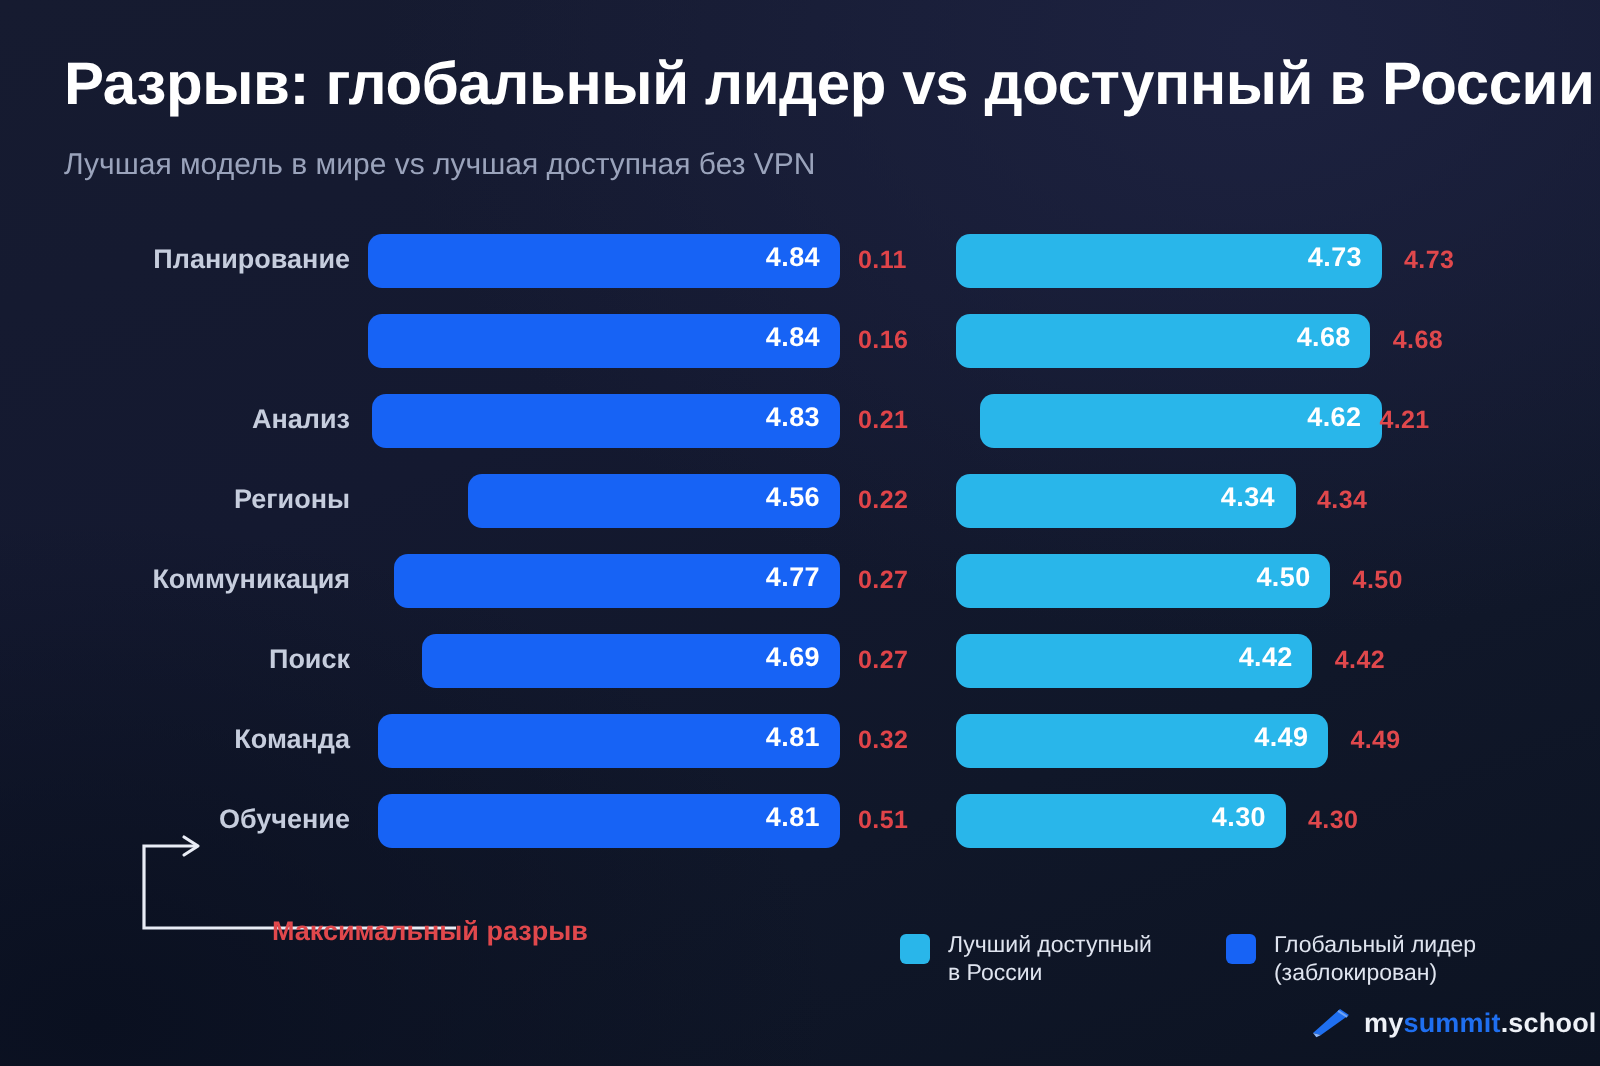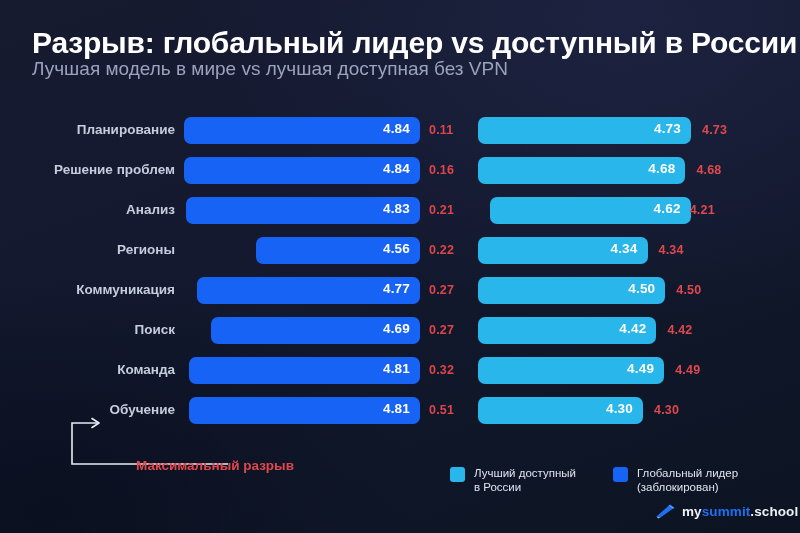--- a/index.html
+++ b/index.html
@@ -29,22 +29,22 @@
     top: 26px;
     font-size: 30px;
     font-weight: bold;
     color: #ffffff;
     letter-spacing: -0.2px;
     white-space: nowrap;
   }
   .subtitle {
     position: absolute;
     left: 32px;
-    top: 58px;
-    font-size: 19px;
+    top: 74px;
+    font-size: 15px;
     color: #9aa3bb;
     white-space: nowrap;
   }
 
   
   #rows {
     position: absolute;
     left: 0;
     top: 113px;
     width: 800px;
@@ -191,21 +191,20 @@
         <div class="bar-left" style="width: 236px;">
           <span class="bar-val">4.84</span>
         </div>
         <div class="gap-val">0.11</div>
         <div class="bar-right" style="width: 213px;">
           <span class="bar-val">4.73</span>
         </div>
         <div class="trail-val" style="left: 702px;">4.73</div>
       </div>
       <div class="row">
-        <div class="cat-label">Решение проблем</div>
         <div class="bar-left" style="width: 236px;">
           <span class="bar-val">4.84</span>
         </div>
         <div class="gap-val">0.16</div>
         <div class="bar-right" style="width: 207.4px;">
           <span class="bar-val">4.68</span>
         </div>
         <div class="trail-val" style="left: 696.4px;">4.68</div>
       </div>
       <div class="row">
@@ -214,21 +213,21 @@
           <span class="bar-val">4.83</span>
         </div>
         <div class="gap-val">0.21</div>
         <div class="bar-right" style="width: 200.7px; margin-left: 12px;">
           <span class="bar-val">4.62</span>
         </div>
         <div class="trail-val" style="left: 689.7px;">4.21</div>
       </div>
       <div class="row">
         <div class="cat-label">Регионы</div>
-        <div class="bar-left" style="width: 164px;">
+        <div class="bar-left" style="width: 186px;">
           <span class="bar-val">4.56</span>
         </div>
         <div class="gap-val">0.22</div>
         <div class="bar-right" style="width: 169.5px;">
           <span class="bar-val">4.34</span>
         </div>
         <div class="trail-val" style="left: 658.5px;">4.34</div>
       </div>
       <div class="row">
         <div class="cat-label">Коммуникация</div>

